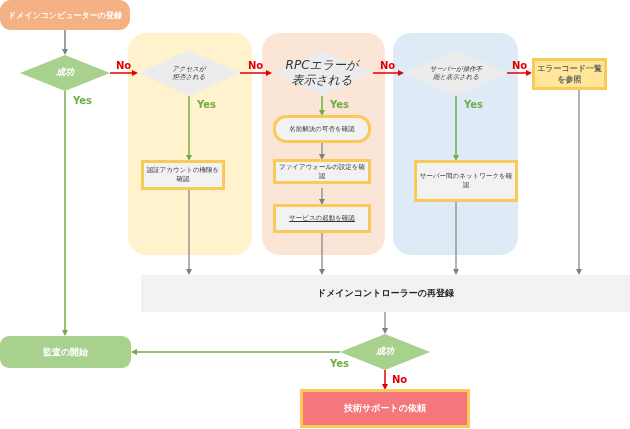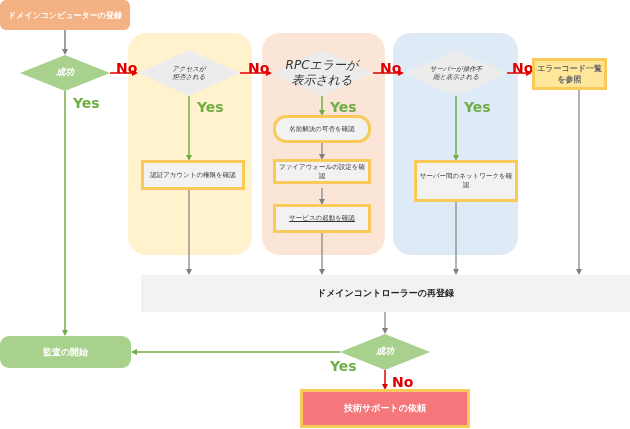--- a/index.html
+++ b/index.html
@@ -2,21 +2,21 @@
 <html><head>
 <meta charset="utf-8">
 <style>
   html, body { margin:0; padding:0; background:#ffffff; }
   body { width:630px; height:429px; position:relative; overflow:hidden;
          font-family: "DejaVu Sans", "Liberation Sans", sans-serif; }
   .panel { position:absolute; border-radius:18px; }
   .node { position:absolute; display:flex; align-items:center; justify-content:center;
           text-align:center; box-sizing:border-box; }
   .proc { background:#f2f2f2; border:3px solid #f9c95a; font-size:6.5px; color:#333; }
-  .lbl { position:absolute; font-size:14px; font-weight:bold; }
+  .lbl { position:absolute; font-size:10px; font-weight:bold; }
   .yes { color:#70ad47; }
   .no { color:#e00000; }
   svg.lines { position:absolute; left:0; top:0; }
   .dtext { position:absolute; display:flex; align-items:center; justify-content:center;
            text-align:center; line-height:1.25;font-style:italic; }
 </style>
 </head>
 <body>
 
 <div class="panel" style="left:128px;top:33px;width:124px;height:222px;background:#fff2cc;"></div>
@@ -63,21 +63,21 @@
   <line x1="456" y1="190" x2="456" y2="272" stroke="#7f7f7f" stroke-width="1.2" marker-end="url(#ag)"></line>
   <line x1="579" y1="90" x2="579" y2="272" stroke="#7f7f7f" stroke-width="1.2" marker-end="url(#ag)"></line>
 
   <line x1="385" y1="312" x2="385" y2="331" stroke="#7f7f7f" stroke-width="1.2" marker-end="url(#ag)"></line>
 
   <line x1="340" y1="352" x2="134" y2="352" stroke="#70ad47" stroke-width="1.5" marker-end="url(#agr)"></line>
 
   <line x1="385" y1="370" x2="385" y2="387" stroke="#e00000" stroke-width="1.5" marker-end="url(#ar)"></line>
 </svg>
 
-<div class="node" style="left:0;top:0;width:130px;height:30px;background:#f4b183;border-radius:6px;color:#fff;font-size:8px;font-weight:bold;">ドメインコンピューターの登録</div>
+<div class="node" style="left:0;top:0;width:130px;height:30px;background:#f4b183;border-radius:11px;color:#fff;font-size:8px;font-weight:bold;">ドメインコンピューターの登録</div>
 
 <div class="dtext" style="left:30px;top:63px;width:70px;height:20px;color:#fff;font-size:9px;font-weight:bold;">成功</div>
 <div class="dtext" style="left:150px;top:60px;width:78px;height:26px;color:#333;font-size:6.5px;white-space:pre-line;">アクセスが
 拒否される</div>
 <div class="dtext" style="left:283px;top:60px;width:78px;height:26px;color:#333;font-size:12px;white-space:pre-line;">RPCエラーが
 表示される</div>
 <div class="dtext" style="left:416px;top:60px;width:80px;height:26px;color:#333;font-size:6.5px;white-space:pre-line;">サーバーが操作不
 能と表示される</div>
 <div class="dtext" style="left:350px;top:342px;width:70px;height:20px;color:#fff;font-size:9px;font-weight:bold;">成功</div>
 
@@ -86,21 +86,21 @@
 <span class="lbl no" style="left:380px;top:60px;">No</span>
 <span class="lbl no" style="left:512px;top:60px;">No</span>
 <span class="lbl no" style="left:392px;top:374px;">No</span>
 
 <span class="lbl yes" style="left:73px;top:95px;">Yes</span>
 <span class="lbl yes" style="left:197px;top:99px;">Yes</span>
 <span class="lbl yes" style="left:330px;top:99px;">Yes</span>
 <span class="lbl yes" style="left:464px;top:99px;">Yes</span>
 <span class="lbl yes" style="left:330px;top:358px;">Yes</span>
 
-<div class="node proc" style="left:141px;top:160px;width:104px;height:30px;">認証アカウントの権限を確認</div>
+<div class="node proc" style="left:141px;top:160px;width:84px;height:30px;">認証アカウントの権限を確認</div>
 <div class="node proc" style="left:273px;top:115px;width:98px;height:28px;border-radius:13px;">名前解決の可否を確認</div>
 <div class="node proc" style="left:273px;top:159px;width:98px;height:25px;">ファイアウォールの設定を確認</div>
 <div class="node proc" style="left:273px;top:204px;width:98px;height:29px;text-decoration:underline;">サービスの起動を確認</div>
 <div class="node proc" style="left:402px;top:160px;width:104px;height:42px;margin-left:12px;">サーバー間のネットワークを確認</div>
 
 <div class="node" style="left:532px;top:58px;width:75px;height:32px;background:#ffe699;border:3px solid #f9c95a;color:#666;font-size:8px;font-weight:bold;">エラーコード一覧を参照</div>
 
 <div class="node" style="left:141px;top:275px;width:489px;height:37px;background:#f2f2f2;color:#222;font-size:9px;font-weight:bold;">ドメインコントローラーの再登録</div>
 
 <div class="node" style="left:0;top:336px;width:131px;height:32px;background:#a9d18e;border-radius:9px;color:#fff;font-size:9px;font-weight:bold;">監査の開始</div>

